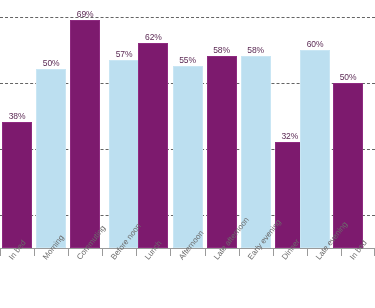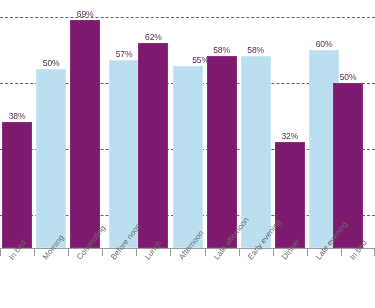--- a/index.html
+++ b/index.html
@@ -142,35 +142,35 @@
         <div class="bar-slot" style="left: 109px; height: 248px;">
           <div class="bar blue" title="Before noon: 57%" style="height: 188.48px;"></div>
           <div class="bar-value" style="bottom: 189.48px;">57%</div>
         </div>
         <div class="bar-slot" style="left: 138.409px; height: 248px; border-radius: 15px;">
           <div class="bar purple" title="Lunch: 62%" style="height: 205.013px;"></div>
           <div class="bar-value" style="bottom: 206.013px;">62%</div>
         </div>
         <div class="bar-slot" style="left: 172.5px; height: 248px;">
           <div class="bar blue" title="Afternoon: 55%" style="height: 181.867px;"></div>
-          <div class="bar-value" style="bottom: 182.867px; margin-left: 13px;">55%</div>
+          <div class="bar-value" style="bottom: 182.867px;">55%</div>
         </div>
         <div class="bar-slot" style="left: 206.591px; height: 248px;">
           <div class="bar purple" title="Late afternoon: 58%" style="height: 191.787px;"></div>
           <div class="bar-value" style="bottom: 192.787px;">58%</div>
         </div>
         <div class="bar-slot" style="left: 240.682px; height: 248px;">
           <div class="bar blue" title="Early evening: 58%" style="height: 191.787px;"></div>
           <div class="bar-value" style="bottom: 192.787px;">58%</div>
         </div>
         <div class="bar-slot" style="left: 274.773px; height: 248px;">
           <div class="bar purple" title="Dinner: 32%" style="height: 105.813px;"></div>
           <div class="bar-value" style="bottom: 106.813px;">32%</div>
         </div>
-        <div class="bar-slot" style="left: 309px; height: 248px;">
+        <div class="bar-slot" style="left: 300px; height: 248px;">
           <div class="bar blue" title="Late evening: 60%" style="height: 198.4px;"></div>
           <div class="bar-value" style="bottom: 199.4px;">60%</div>
         </div>
         <div class="bar-slot" style="left: 333px; height: 248px;">
           <div class="bar purple" title="In bed: 50%" style="height: 165.333px;"></div>
           <div class="bar-value" style="bottom: 166.333px;">50%</div>
         </div>
       </div>
   </div>
 

